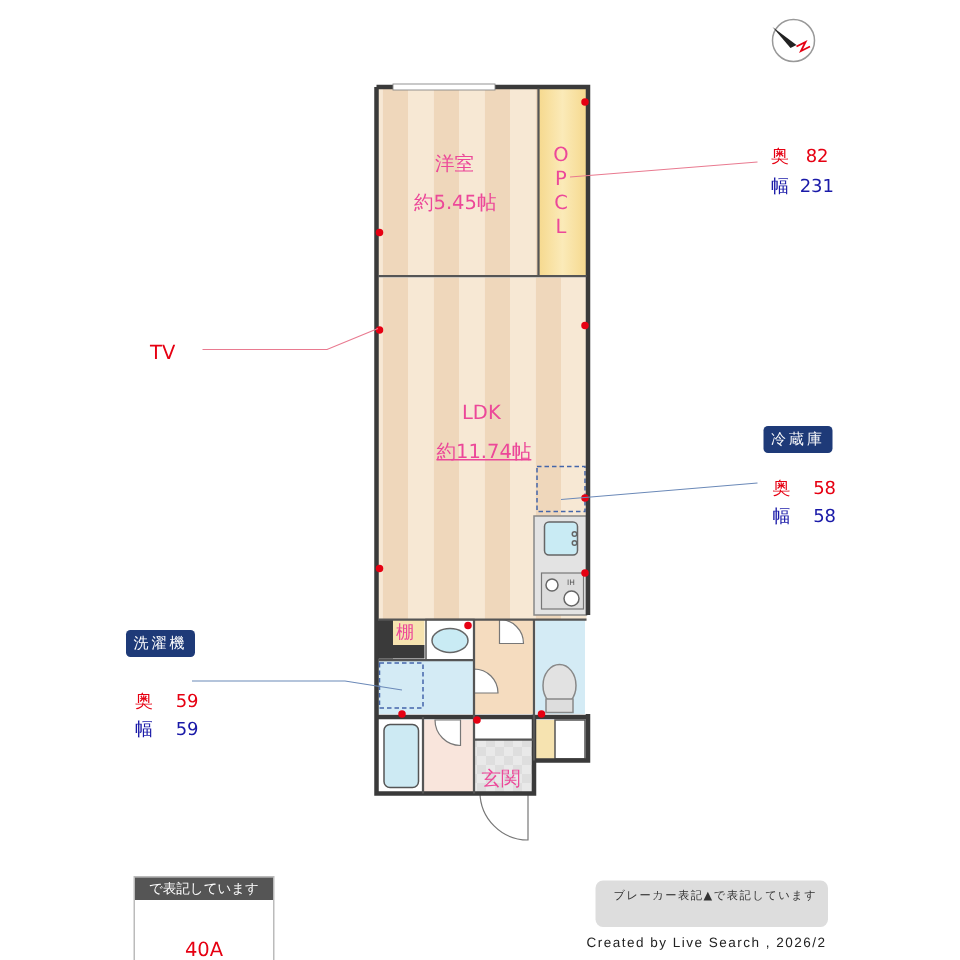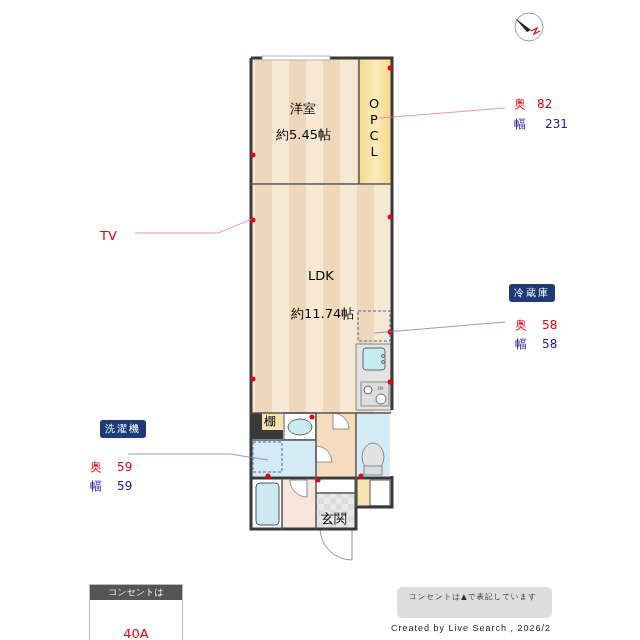--- a/index.html
+++ b/index.html
@@ -1,20 +1,20 @@
 <!DOCTYPE html>
 <html><head>
 <meta charset="utf-8">
 <style>
   html, body { margin:0; padding:0; background:#ffffff; }
   body { width:640px; height:640px; position:relative; overflow:hidden;
          font-family:"DejaVu Sans", "Liberation Sans", sans-serif; }
   svg.plan { position:absolute; left:0; top:0; }
   .label { position:absolute; white-space:nowrap; }
-  .room-label { color:#000000; font-size:13px; text-align:center; }
+  .room-label { color:#ec4899; font-size:13px; text-align:center; }
   .dim-red { color:#e60012; font-size:12px; }
   .dim-blue { color:#1a1aa8; font-size:12px; }
   .tag { position:absolute; background:#1e3a78; color:#fff; font-size:10px;
          border-radius:3px; padding:2px 5px; letter-spacing:2px; }
   .tv { color:#e60012; font-size:13px; }
   .breaker { position:absolute; left:89px; top:584px; width:92px; border:1px solid #bbb; }
   .breaker .head { background:#555; color:#fff; font-size:9px; text-align:center; padding:1px 0; }
   .breaker .val { color:#e60012; font-size:13px; text-align:center; padding:2px 0 3px; background:#fff;margin-top:24px; }
   .note { position:absolute; left:397px; top:587px; width:155px; height:31px; background:#ddd;
           border-radius:5px; font-size:7.5px; color:#333; padding:3px 0 0 12px; box-sizing:border-box; line-height:13px; letter-spacing:1px; }
@@ -128,51 +128,51 @@
   <line x1="380" y1="118" x2="505" y2="108" stroke="#e97a90" stroke-width="0.8"></line>
   <polyline points="135,233 218,233 252,219" fill="none" stroke="#e97a90" stroke-width="0.8"></polyline>
   <line x1="374" y1="333" x2="505" y2="322" stroke="#6b89b8" stroke-width="0.8"></line>
   <polyline points="128,454 230,454 268,460" fill="none" stroke="#6b89b8" stroke-width="0.8"></polyline>
 </svg>
 
 <div class="label room-label" style="left:290px;top:100px;">洋室</div>
 <div class="label room-label" style="left:276px;top:126px;">約5.45帖</div>
 <div class="label room-label" style="left:368px;top:96px;width:12px;white-space:normal;word-break:break-all;line-height:16px;font-size:13px;">OPCL</div>
 <div class="label room-label" style="left:308px;top:268px;text-align:center;">LDK</div>
-<div class="label room-label" style="left:291px;top:305px;">約11.74帖</div>
+<div class="label room-label" style="left:291px;top:292px;text-decoration:underline;">約11.74帖</div>
 <div class="label room-label" style="left:264px;top:413px;font-size:12px;">棚</div>
 <div class="label room-label" style="left:321px;top:510px;font-size:13px;">玄関</div>
 
 <div class="label" style="left:514px;top:93px;">
   <span class="dim-red">奥</span>
   <span class="dim-red" style="margin-left:6px;">82</span><br>
   <span class="dim-blue">幅</span>
-  <span class="dim-blue" style="margin-left:14px;">231</span>
+  <span class="dim-blue" style="margin-left:2px;">231</span>
 </div>
 
 <div class="label tv" style="left:100px;top:228px;">TV</div>
 
 <div class="tag" style="left:509px;top:284px;">冷蔵庫</div>
 <div class="label" style="left:515px;top:315px;line-height:17px;">
   <span class="dim-red">奥</span>
   <span class="dim-red" style="margin-left:10px;">58</span><br>
   <span class="dim-blue">幅</span>
   <span class="dim-blue" style="margin-left:10px;">58</span>
 </div>
 
-<div class="tag" style="left:100px;top:420px;font-family:Liberation Serif, serif;">洗濯機</div>
+<div class="tag" style="left:84px;top:420px;font-family:Liberation Serif, serif;">洗濯機</div>
 <div class="label" style="left:90px;top:457px;line-height:17px;">
   <span class="dim-red">奥</span>
   <span class="dim-red" style="margin-left:10px;">59</span><br>
   <span class="dim-blue">幅</span>
   <span class="dim-blue" style="margin-left:10px;">59</span>
 </div>
 
 <div class="breaker">
-  <div class="head">コンセントは</div>
+  <div class="head">で表記しています</div>
   <div class="val">40A</div>
 </div>
 
 <div class="note">
-  <div>コンセントは▲で表記しています</div>
+  <div>ブレーカー表記▲で表記しています</div>
 </div>
 
 <div class="credit">Created by Live Search , 2026/2</div>
 
 </body></html>

